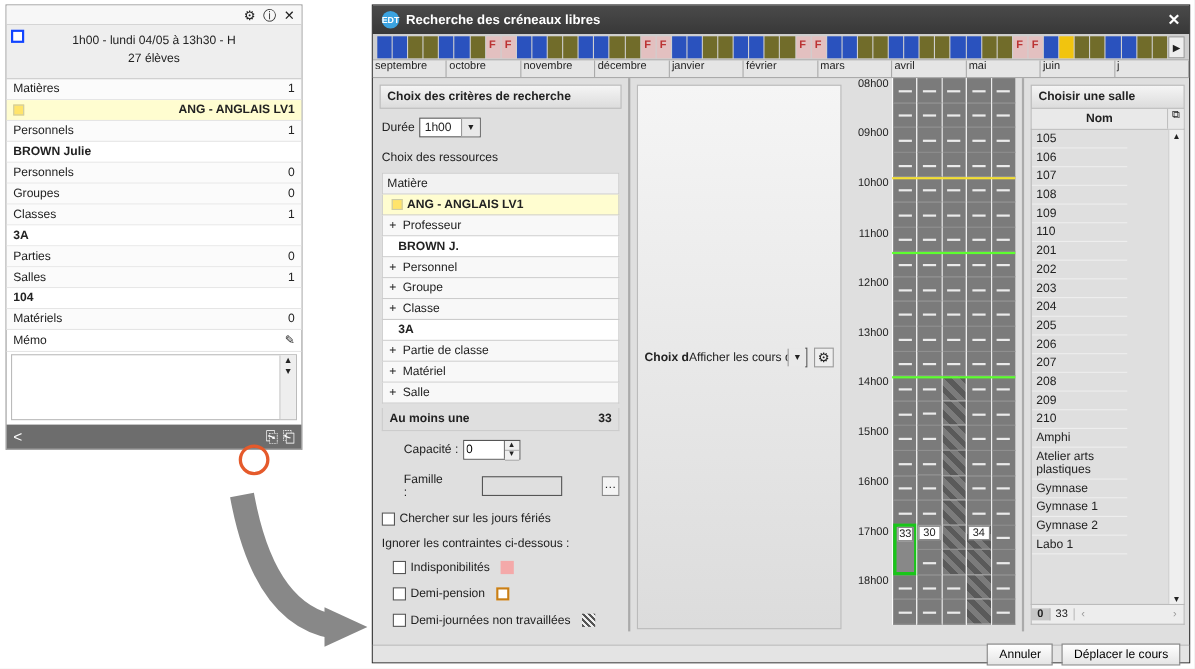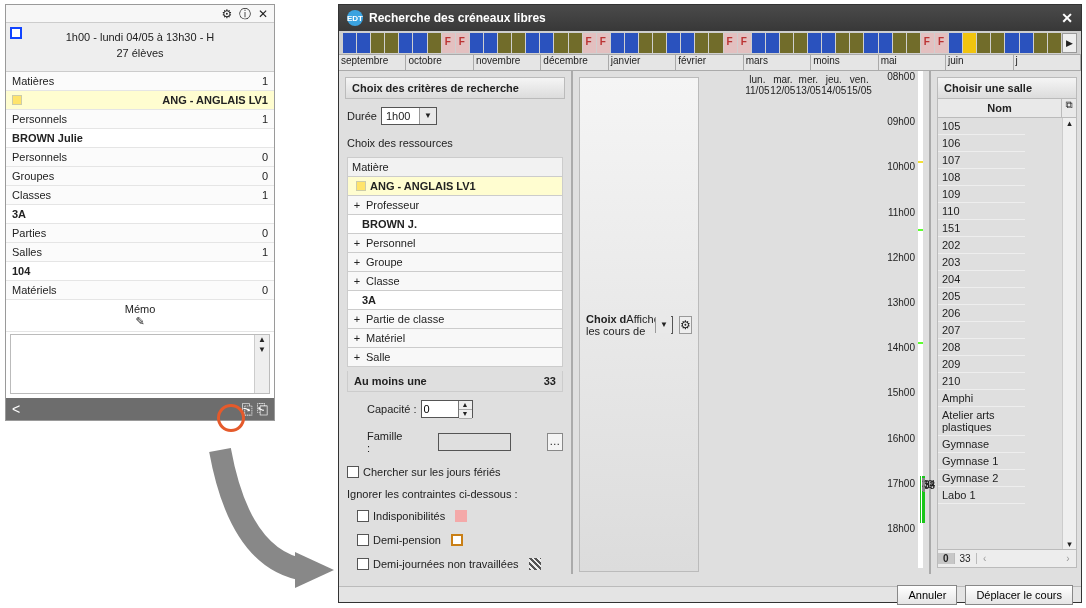--- a/index.html
+++ b/index.html
@@ -7,21 +7,21 @@
 
   
   .left-panel { position: absolute; left: 5px; top: 4px; width: 270px; border: 1px solid #9a9a9a; background: #fff; }
   .left-titlebar { display:flex; justify-content:flex-end; align-items:center; gap:4px; padding:2px 4px; background:#f7f7f7; border-bottom:1px solid #ccc; height:18px; }
   .ic { display:inline-block; width:14px; height:14px; text-align:center; line-height:14px; font-size:12px; }
   .left-header { background:#eee; padding:8px 4px 12px 4px; border-bottom:1px solid #ccc; position:relative; text-align:center; }
   .left-header .sq { position:absolute; left:4px; top:4px; width:12px; height:12px; border:2px solid #14f; background:#fff; }
   .left-row { display:flex; justify-content:space-between; align-items:center; padding:3px 6px; border-bottom:1px solid #e5e5e5; background:#fbfbfb; }
   .left-row.val { background:#fff; font-weight:bold; }
   .left-row.val.yellow { background:#fffdd0; }
-  .memo-label { display:flex; justify-content:space-between; align-items:center; padding:3px 6px; border-bottom:1px solid #e5e5e5;flex-direction:column; }
+  .memo-label { display:flex; justify-content:space-between; align-items:center; padding:3px 6px; border-bottom:1px solid #e5e5e5; }
   .memo-box { height:60px; border:1px solid #bbb; margin:2px 4px 4px 4px; background:#fff; position:relative; }
   .memo-box::after{ content:"▲\A▼"; white-space:pre; position:absolute; right:0; top:0; width:14px; height:100%; background:#eee; font-size:8px; text-align:center; line-height:10px; border-left:1px solid #ccc; }
   .left-footer { background:#6d6d6d; height:22px; display:flex; justify-content:space-between; align-items:center; padding:0 6px; color:#fff; }
   .share-ic, .exit-ic { font-size:14px; }
   .circle-highlight { position:absolute; left:217px; top:404px; width:28px; height:28px; border:3px solid #e55a2b; border-radius:50%; pointer-events:none; }
 
   
   .arrow { position:absolute; left:200px; top:440px; pointer-events:none; }
 
   
@@ -249,21 +249,21 @@
       <div class="month-adv">▶</div>
     </div>
   <div class="month-labels" id="month-labels">
       <span>septembre</span>
       <span>octobre</span>
       <span>novembre</span>
       <span>décembre</span>
       <span>janvier</span>
       <span>février</span>
       <span>mars</span>
-      <span>moins</span>
+      <span>avril</span>
       <span>mai</span>
       <span>juin</span>
       <span>j</span>
     </div>
 
   <div class="dlg-body">
 
     <div class="col-criteria">
       <div class="sec-title">Choix des critères de recherche</div>
       <div class="line">
@@ -355,28 +355,20 @@
         </div>
 
     </div>
 
     <div class="col-grid">
       <div class="grid-title">
         <span><b>Choix d</b><span>Afficher les cours de</span></span>
         <div class="dropdown"></div>
         <div class="gear-btn">⚙</div>
       </div>
-      <div class="day-head" id="day-head">
-          <div class="tl"></div>
-          <div class="dc">lun. 11/05</div>
-          <div class="dc">mar. 12/05</div>
-          <div class="dc">mer. 13/05</div>
-          <div class="dc">jeu. 14/05</div>
-          <div class="dc">ven. 15/05</div>
-        </div>
       <div class="grid-body">
         <div class="time-col" id="time-col">
             <div>08h00</div>
             <div>09h00</div>
             <div>10h00</div>
             <div>11h00</div>
             <div>12h00</div>
             <div>13h00</div>
             <div>14h00</div>
             <div>15h00</div>
@@ -405,21 +397,21 @@
               <div class="halfcell dash"></div>
               <div class="halfcell dash"></div>
               <div class="halfcell dash"></div>
               <div class="halfcell dash"></div>
               <div class="halfcell dash"></div>
               <div class="halfcell dash"></div>
               <div class="selslot" style="top: calc(81.8182% - 2px); height: calc(9.09091% + 2px);">
                 <div class="slotnum" style="top: 0px;">33</div>
               </div>
             </div>
-            <div class="daycol" style="position: relative;">
+            <div class="daycol" style="position: relative; justify-content: center;">
               <div class="halfcell dash"></div>
               <div class="halfcell dash"></div>
               <div class="halfcell dash"></div>
               <div class="halfcell dash"></div>
               <div class="halfcell dash"></div>
               <div class="halfcell dash"></div>
               <div class="halfcell dash"></div>
               <div class="halfcell dash"></div>
               <div class="halfcell dash"></div>
               <div class="halfcell dash"></div>
@@ -524,21 +516,21 @@
         <div class="cp">⧉</div>
       </div>
       <div class="rooms-list">
         <ul class="rooms-ul" id="rooms-ul">
             <li>105</li>
             <li>106</li>
             <li>107</li>
             <li>108</li>
             <li>109</li>
             <li>110</li>
-            <li>151</li>
+            <li>201</li>
             <li>202</li>
             <li>203</li>
             <li>204</li>
             <li>205</li>
             <li>206</li>
             <li>207</li>
             <li>208</li>
             <li>209</li>
             <li>210</li>
             <li>Amphi</li>

